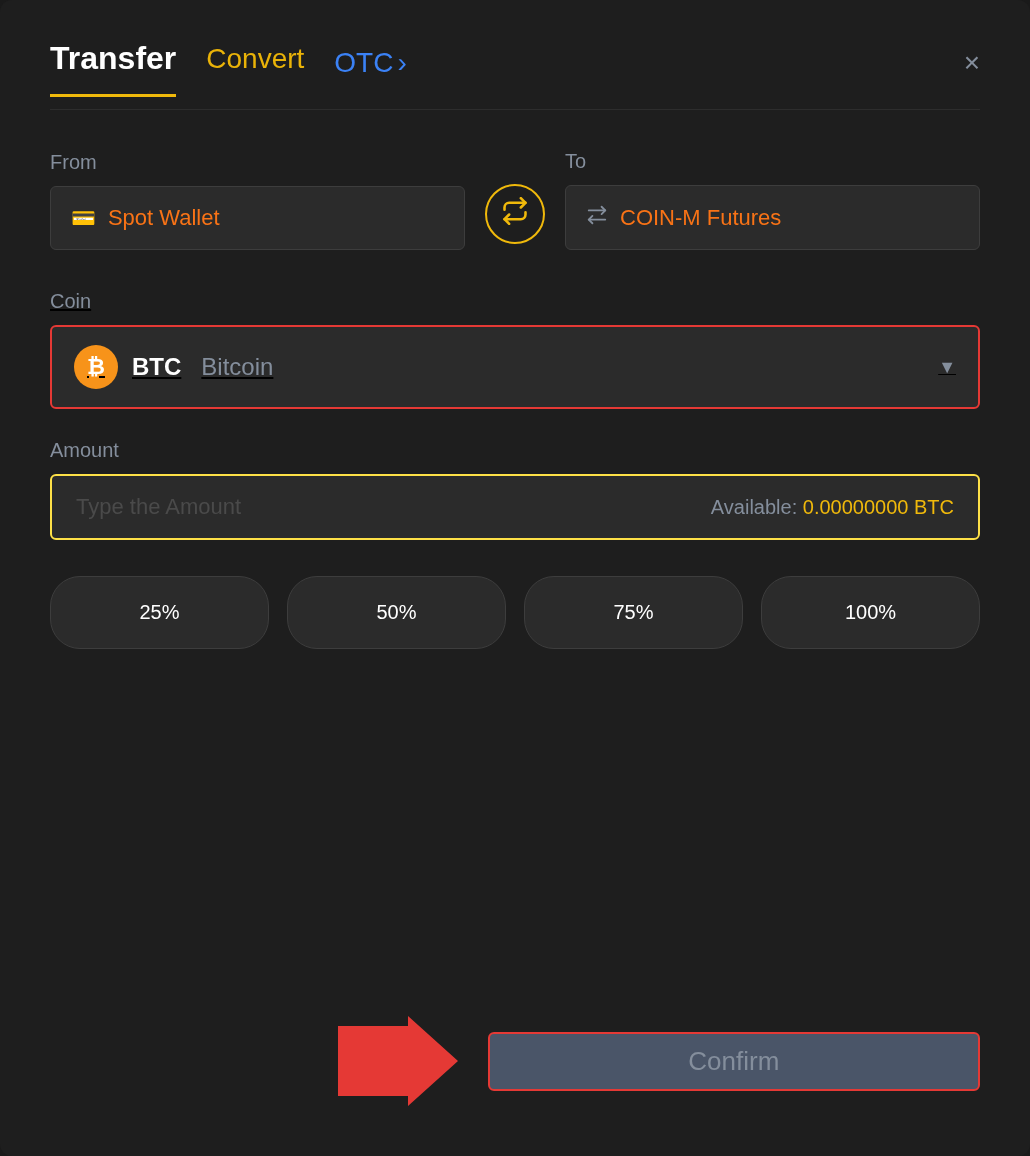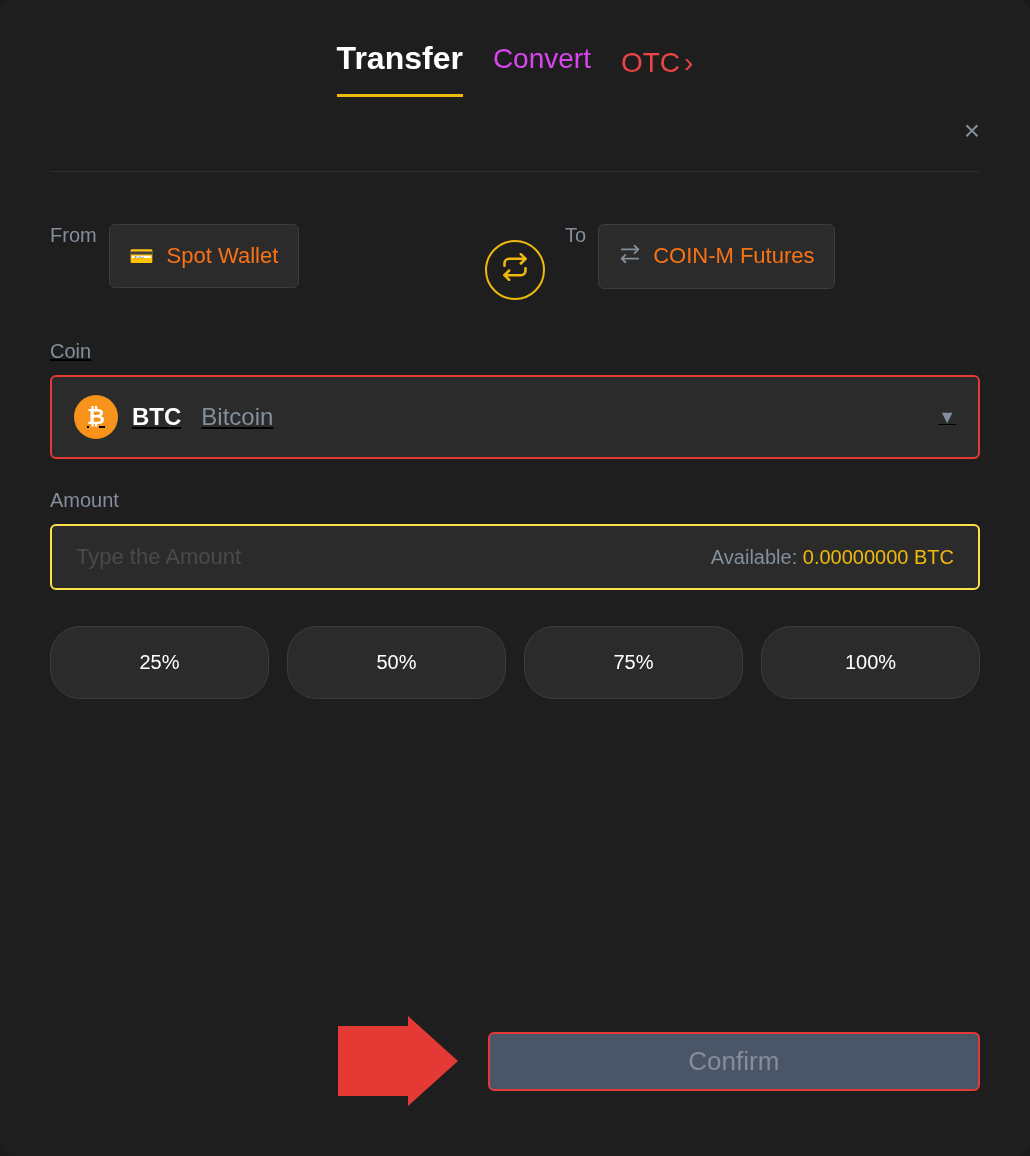--- a/index.html
+++ b/index.html
@@ -26,21 +26,20 @@
       position: relative;
       display: flex;
       flex-direction: column;
     }
 
     .header {
       display: flex;
       align-items: center;
       gap: 30px;
       margin-bottom: 0;
-      flex-direction: column;
     }
 
     .header-tabs {
       display: flex;
       align-items: center;
       gap: 30px;
       flex: 1;
     }
 
     .tab-active {
@@ -58,29 +57,29 @@
       bottom: -12px;
       left: 0;
       width: 100%;
       height: 3px;
       background-color: #f0b90b;
     }
 
     .tab-inactive {
       font-size: 28px;
       font-weight: 400;
-      color: #d946ef;
+      color: #eab308;
       cursor: pointer;
       padding-bottom: 8px;
     }
 
     .tab-otc {
       font-size: 28px;
       font-weight: 400;
-      color: #ef4444;
+      color: #3b82f6;
       cursor: pointer;
       display: flex;
       align-items: center;
       gap: 4px;
     }
 
     .close-btn {
       font-size: 28px;
       color: #848e9c;
       cursor: pointer;
@@ -97,21 +96,21 @@
 
     .from-to-section {
       display: flex;
       align-items: center;
       gap: 20px;
       margin-bottom: 40px;
     }
 
     .from-to-group {
       display: flex;
-      flex-direction: row;
+      flex-direction: column;
       gap: 12px;
       flex: 1;
     }
 
     .label {
       font-size: 20px;
       color: #848e9c;
     }
 
     .wallet-box {

